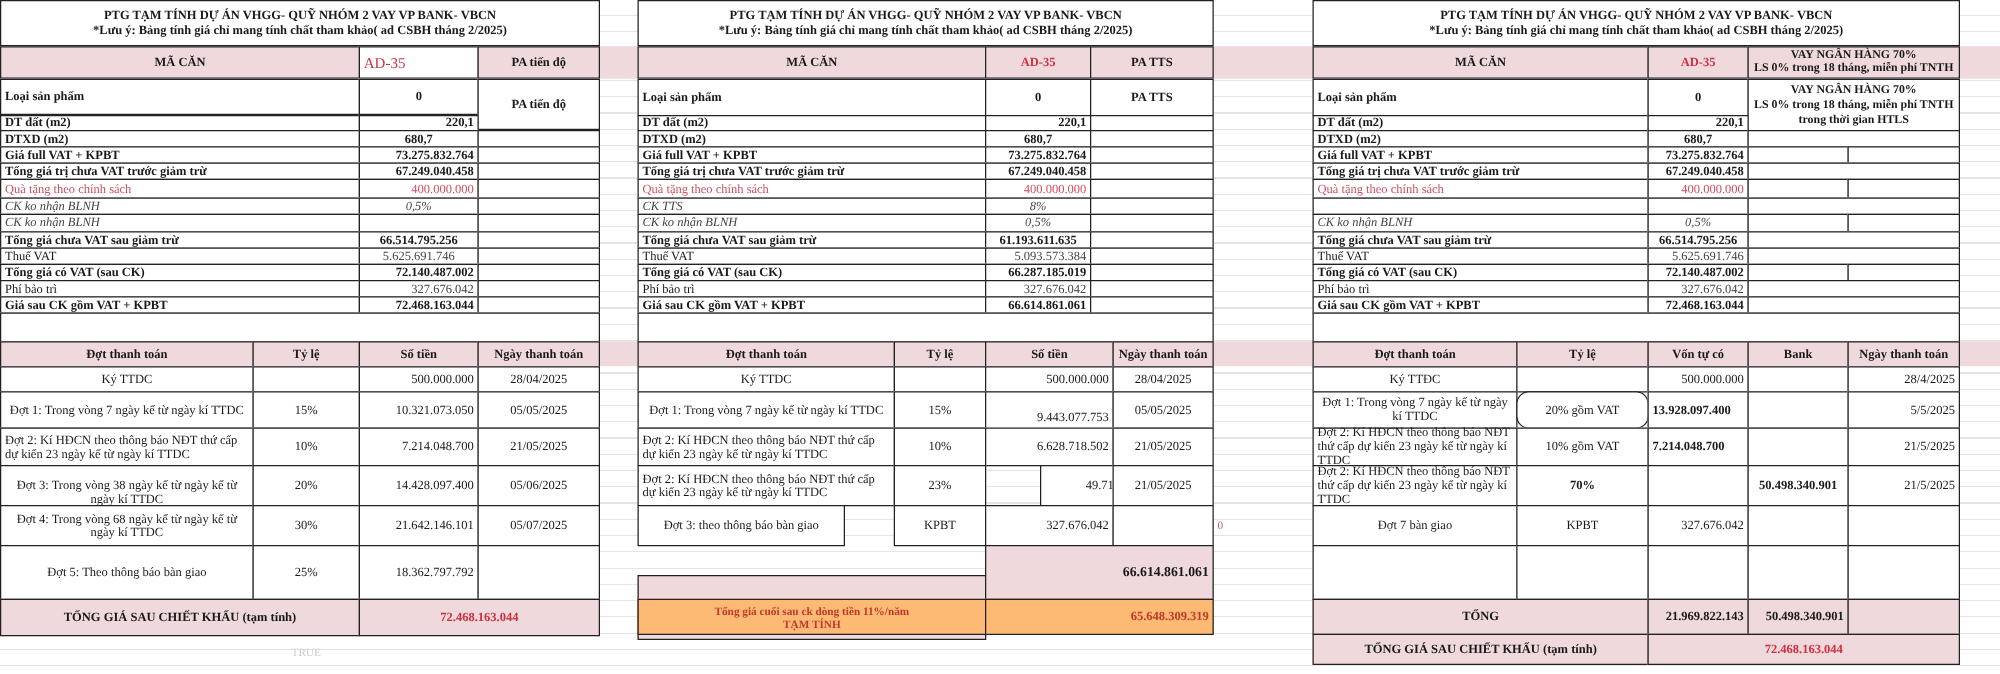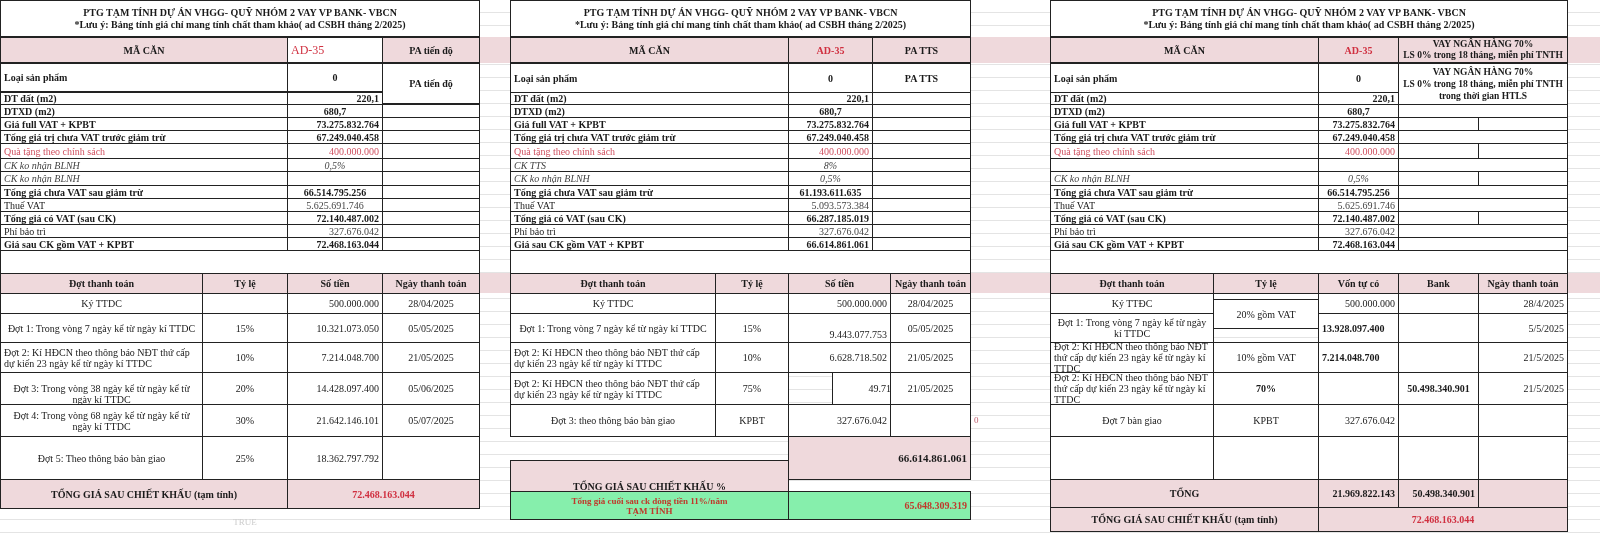--- a/index.html
+++ b/index.html
@@ -3,21 +3,21 @@
 <meta charset="utf-8">
 <style>
   html,body{margin:0;padding:0;background:#fff;}
   body{width:1600px;height:539px;position:relative;overflow:hidden;font-family:"Liberation Serif","DejaVu Serif",serif;color:#1a1a1a;}
   .gridbg{position:absolute;left:0;top:0;width:1600px;height:539px;
     background-image:repeating-linear-gradient(to bottom, transparent 0, transparent 12px, #e4e4e4 12px, #e4e4e4 13px);}
   .band{position:absolute;background:#efd9dc;}
   .cell{position:absolute;box-sizing:border-box;display:flex;align-items:center;font-size:10px;line-height:11px;padding:0 3px;background:#fff;}
   .b{border:1px solid #222;}
   .pink{background:#efd9dc;}
-  .yellow{background:#86efac;margin-top:12px;}
+  .yellow{background:#fdba74;}
   .bold{font-weight:bold;}
   .ital{font-style:italic;}
   .red{color:#d03040;}
   .redital{color:#d05060;}
   .c{justify-content:center;text-align:center;}
   .r{justify-content:flex-end;text-align:right;}
   .l{justify-content:flex-start;text-align:left;}
   .grey{color:#444;}
   .title{flex-direction:column;justify-content:center;text-align:center;font-weight:bold;font-size:10px;line-height:12px;}
   .faint{color:#ccc;}
@@ -187,25 +187,25 @@
   <div class="cell c b" style="left:715px;top:313px;width:74px;height:30px;">15%</div>
   <div class="cell r b" style="left:788px;top:313px;width:103px;height:42px;">9.443.077.753</div>
   <div class="cell c b" style="left:890px;top:313px;width:81px;height:30px;">05/05/2025</div>
 
   <div class="cell l b" style="left:510px;top:342px;width:206px;height:31px;">Đợt 2: Kí HĐCN theo thông báo NĐT thứ cấp dự kiến 23 ngày kể từ ngày kí TTDC</div>
   <div class="cell c b" style="left:715px;top:342px;width:74px;height:31px;">10%</div>
   <div class="cell r b" style="left:788px;top:342px;width:103px;height:31px;">6.628.718.502</div>
   <div class="cell c b" style="left:890px;top:342px;width:81px;height:31px;">21/05/2025</div>
 
   <div class="cell l b" style="left:510px;top:372px;width:206px;height:33px;">Đợt 2: Kí HĐCN theo thông báo NĐT thứ cấp dự kiến 23 ngày kể từ ngày kí TTDC</div>
-  <div class="cell c b" style="left:715px;top:372px;width:74px;height:33px;">75%</div>
+  <div class="cell c b" style="left:715px;top:372px;width:74px;height:33px;">23%</div>
   <div class="cell r b" style="left:832px;top:372px;width:103px;height:33px;">49.715.388.764</div>
   <div class="cell c b" style="left:890px;top:372px;width:81px;height:33px;">21/05/2025</div>
 
-  <div class="cell c b" style="left:510px;top:404px;width:206px;height:33px;">Đợt 3: theo thông báo bàn giao</div>
+  <div class="cell c b" style="left:510px;top:404px;width:166px;height:33px;">Đợt 3: theo thông báo bàn giao</div>
   <div class="cell c b" style="left:715px;top:404px;width:74px;height:33px;">KPBT</div>
   <div class="cell r b" style="left:788px;top:404px;width:103px;height:33px;">327.676.042</div>
   <div class="cell c b" style="left:890px;top:404px;width:81px;height:33px;"></div>
   <div class="cell l" style="left:971px;top:404px;width:20px;height:33px;background:transparent;color:#c06070;font-size:9px;">0</div>
 
   <div class="cell pink bold c b" style="left:510px;top:460px;width:279px;height:52px;">TỔNG GIÁ SAU CHIẾT KHẤU %</div>
   <div class="cell pink bold r b" style="left:788px;top:436px;width:183px;height:44px;font-size:11px;">66.614.861.061</div>
 
   <div class="cell yellow bold b" style="left:510px;top:479px;width:279px;height:29px;flex-direction:column;justify-content:center;text-align:center;color:#c0392b;font-size:9px;line-height:10px;">
     <span>Tổng giá cuối sau ck dòng tiền 11%/năm</span>
@@ -282,21 +282,21 @@
   <div class="cell pink bold c b" style="left:1398px;top:273px;width:81px;height:21px;">Bank</div>
   <div class="cell pink bold c b" style="left:1478px;top:273px;width:90px;height:21px;">Ngày thanh toán</div>
 
   <div class="cell c b" style="left:1050px;top:293px;width:164px;height:21px;">Ký TTĐC</div>
   <div class="cell c b" style="left:1213px;top:293px;width:106px;height:21px;"></div>
   <div class="cell r b" style="left:1318px;top:293px;width:81px;height:21px;">500.000.000</div>
   <div class="cell r b" style="left:1398px;top:293px;width:81px;height:21px;"></div>
   <div class="cell r b" style="left:1478px;top:293px;width:90px;height:21px;">28/4/2025</div>
 
   <div class="cell c b" style="left:1050px;top:313px;width:164px;height:30px;">Đợt 1: Trong vòng 7 ngày kể từ ngày kí TTDC</div>
-  <div class="cell c b" style="left:1213px;top:299px;width:106px;height:30px;">20% gồm VAT</div>
+  <div class="cell c b" style="left:1213px;top:313px;width:106px;height:30px;border-radius:10px;">20% gồm VAT</div>
   <div class="cell bold l b" style="left:1318px;top:313px;width:81px;height:30px;">13.928.097.400</div>
   <div class="cell r b" style="left:1398px;top:313px;width:81px;height:30px;"></div>
   <div class="cell r b" style="left:1478px;top:313px;width:90px;height:30px;">5/5/2025</div>
 
   <div class="cell l b" style="left:1050px;top:342px;width:164px;height:31px;">Đợt 2: Kí HĐCN theo thông báo NĐT thứ cấp dự kiến 23 ngày kể từ ngày kí TTDC</div>
   <div class="cell c b" style="left:1213px;top:342px;width:106px;height:31px;">10% gồm VAT</div>
   <div class="cell bold l b" style="left:1318px;top:342px;width:81px;height:31px;">7.214.048.700</div>
   <div class="cell r b" style="left:1398px;top:342px;width:81px;height:31px;"></div>
   <div class="cell r b" style="left:1478px;top:342px;width:90px;height:31px;">21/5/2025</div>
 

